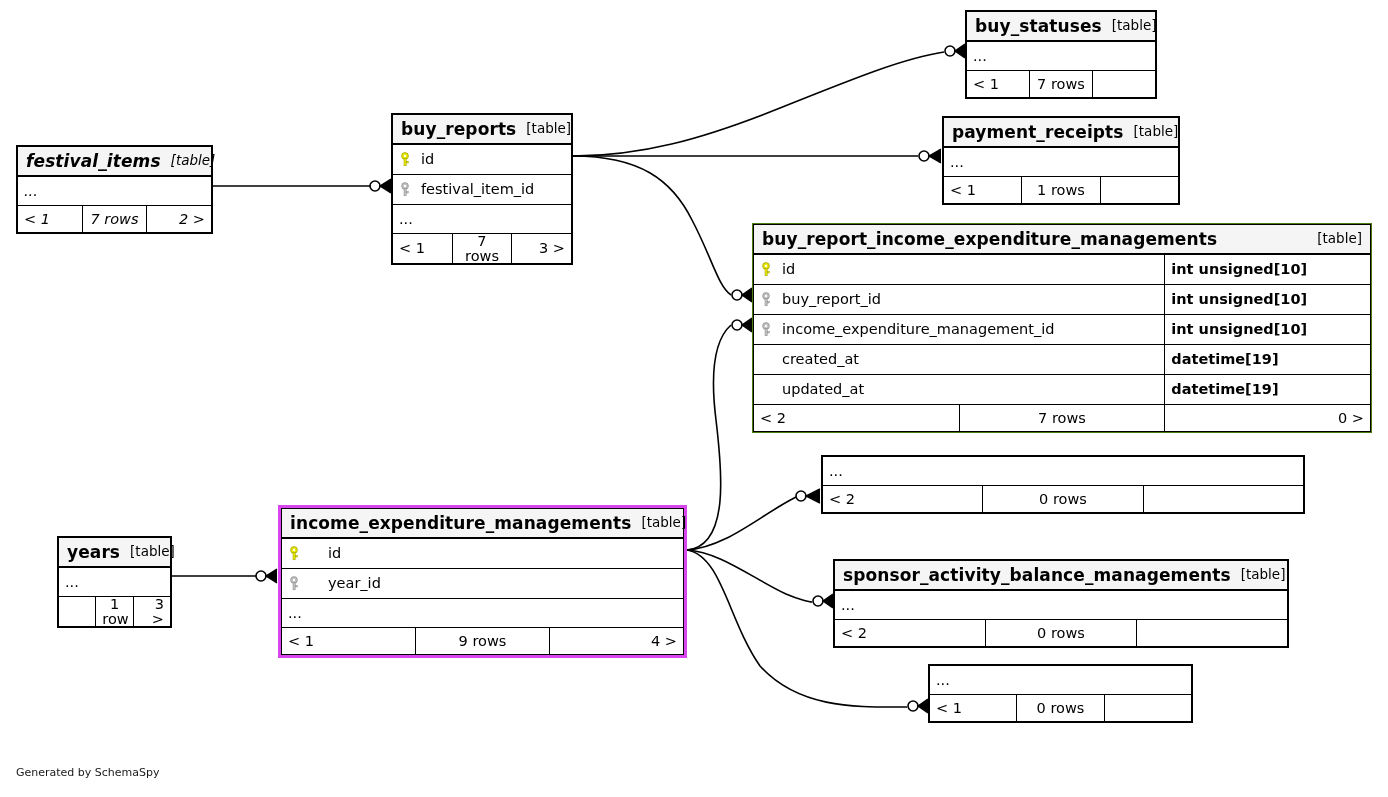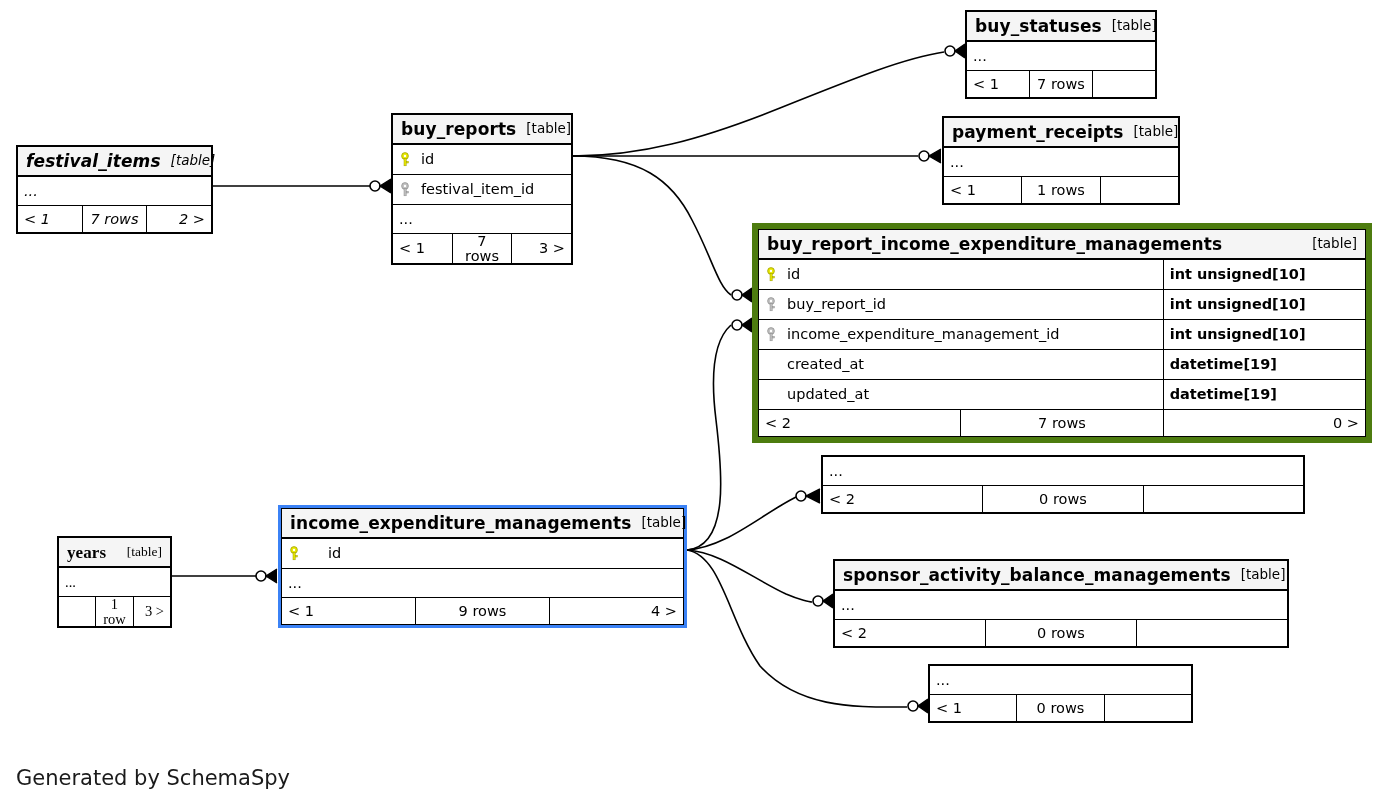--- a/index.html
+++ b/index.html
@@ -32,24 +32,24 @@
     z-index: 1;
   }
   .node {
     position: absolute;
     box-sizing: border-box;
     background: #ffffff;
     border: 1px solid #000000;
     z-index: 2;
   }
   .node.focus {
-    border: 6px solid #4d7c0f;
+    border: 1px solid #4d7c0f;
   }
   .node.impl {
-    border: 3px solid #3b82f6;
+    border: 3px solid #d946ef;
   }
   .tbl {
     width: 100%;
     border-collapse: collapse;
     table-layout: fixed;
   }
   .tbl td {
     border: 1px solid #000000;
     padding: 0;
     vertical-align: middle;
@@ -122,21 +122,21 @@
   }
   .foot-l { text-align: left; }
   .foot-c { text-align: center; }
   .foot-r { text-align: right; }
   .indent-sm { padding-left: 4px; }
   .indent-lg { padding-left: 22px; }
   #credit {
     position: absolute;
     left: 16px;
     top: 766px;
-    font-size: 21px;
+    font-size: 11px;
     color: #1a1a1a;
     white-space: nowrap;
     z-index: 3;
   }
 </style>
 </head>
 <body>
 
 <div id="diagram-canvas">
 
@@ -474,33 +474,48 @@
                 <circle cx="6" cy="4" r="3.4" fill="#e8e800" stroke="#9a9a00" stroke-width="0.7"></circle>
                 <circle cx="6" cy="4" r="1.2" fill="#ffffff"></circle>
                 <rect x="5" y="6.6" width="2.2" height="7.2" fill="#e8e800" stroke="#9a9a00" stroke-width="0.5"></rect>
                 <rect x="7.2" y="9.4" width="2.2" height="1.6" fill="#e8e800" stroke="#9a9a00" stroke-width="0.5"></rect>
               </svg>
             </span>
             <span class="col-name indent-lg">id</span>
           </div>
         </td>
       </tr>
+      <tr class="col-row">
+        <td colspan="3">
+          <div class="col-cell-inner">
+            <span class="keyslot">
+              <svg class="key-svg" width="12" height="16" viewBox="0 0 12 16">
+                <circle cx="6" cy="4" r="3.4" fill="#bfbfbf" stroke="#8c8c8c" stroke-width="0.7"></circle>
+                <circle cx="6" cy="4" r="1.2" fill="#ffffff"></circle>
+                <rect x="5" y="6.6" width="2.2" height="7.2" fill="#bfbfbf" stroke="#8c8c8c" stroke-width="0.5"></rect>
+                <rect x="7.2" y="9.4" width="2.2" height="1.6" fill="#bfbfbf" stroke="#8c8c8c" stroke-width="0.5"></rect>
+              </svg>
+            </span>
+            <span class="col-name indent-lg">year_id</span>
+          </div>
+        </td>
+      </tr>
       <tr class="ellipsis-row">
         <td colspan="3">...</td>
       </tr>
       <tr class="foot-row">
         <td class="foot-l" style="width:32%">&lt; 1</td>
         <td class="foot-c" style="width:36%">9 rows</td>
         <td class="foot-r" style="width:32%">4 &gt;</td>
       </tr>
     </tbody>
       </table>
   </div>
 
-  <div class="node" style="left:57px; top:536px; width:115px;font-family:Liberation Serif, serif;">
+  <div class="node" style="left:57px; top:536px; width:115px;">
     <table class="tbl">
       <tbody>
           <tr class="hdr-row">
         <td colspan="3">
           <div class="hdr-inner">
             <span class="tbl-name">years</span>
             <span class="tbl-tag">[table]</span>
           </div>
         </td>
       </tr>

